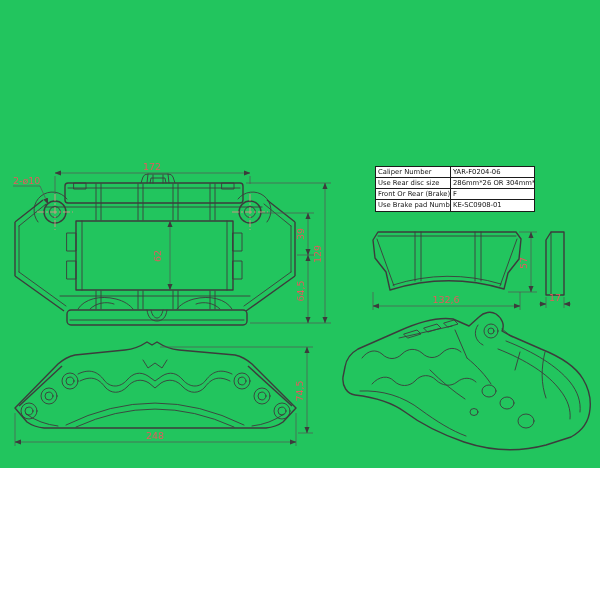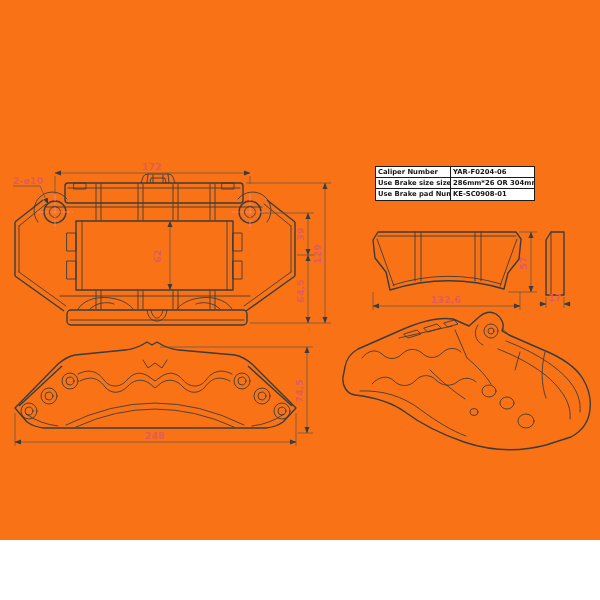--- a/index.html
+++ b/index.html
@@ -1,17 +1,17 @@
 <!DOCTYPE html>
 <html><head>
 <meta charset="utf-8">
 <style>
   html,body{margin:0;padding:0;background:#fff;}
-  #canvas{position:relative;width:600px;height:540px;background:#f97316;overflow:hidden;
-          font-family:"DejaVu Sans",sans-serif;font-weight:bold;}
+  #canvas{position:relative;width:600px;height:468px;background:#22c55e;overflow:hidden;
+          font-family:"DejaVu Sans",sans-serif;}
   svg{position:absolute;left:0;top:0;}
   .ln{stroke:#3c3c3c;stroke-width:0.9;fill:none;stroke-linejoin:round;stroke-linecap:round;}
   .ln2{stroke:#3c3c3c;stroke-width:1.4;fill:none;stroke-linejoin:round;}
   .dim{stroke:#555;stroke-width:0.7;fill:none;}
   .cl{stroke:#f08d8d;stroke-width:0.8;fill:none;stroke-dasharray:7 2 2 2;}
   .dtxt{fill:#e05c5c;font-size:9.5px;font-family:"DejaVu Sans",sans-serif;}
   #spec-table{position:absolute;left:375px;top:166px;width:158px;border:1.6px solid #1b1b1b;
               background:#fff;font-size:6.8px;color:#141414;}
   .srow{display:grid;grid-template-columns:75px 1fr;height:11px;}
   .srow .cell{border-bottom:0.8px solid #1b1b1b;padding-left:2px;line-height:10.6px;
@@ -203,21 +203,25 @@
     <line class="ln" x1="520" y1="352" x2="515" y2="370"></line>
   </g>
 </svg>
 
 <div id="spec-table">
   <div class="srow">
     <div class="cell lab">Caliper Number</div>
     <div class="cell">YAR-F0204-06</div>
   </div>
   <div class="srow">
-    <div class="cell lab">Use Brake size  size</div>
+    <div class="cell lab">Use Rear disc  size</div>
     <div class="cell">286mm*26 OR 304mm*26</div>
+  </div>
+  <div class="srow">
+    <div class="cell lab">Front Or Rear (Brake)</div>
+    <div class="cell">F</div>
   </div>
   <div class="srow">
     <div class="cell lab">Use Brake  pad Number</div>
     <div class="cell">KE-SC0908-01</div>
   </div>
 </div>
 </div>
 
 </body></html>

